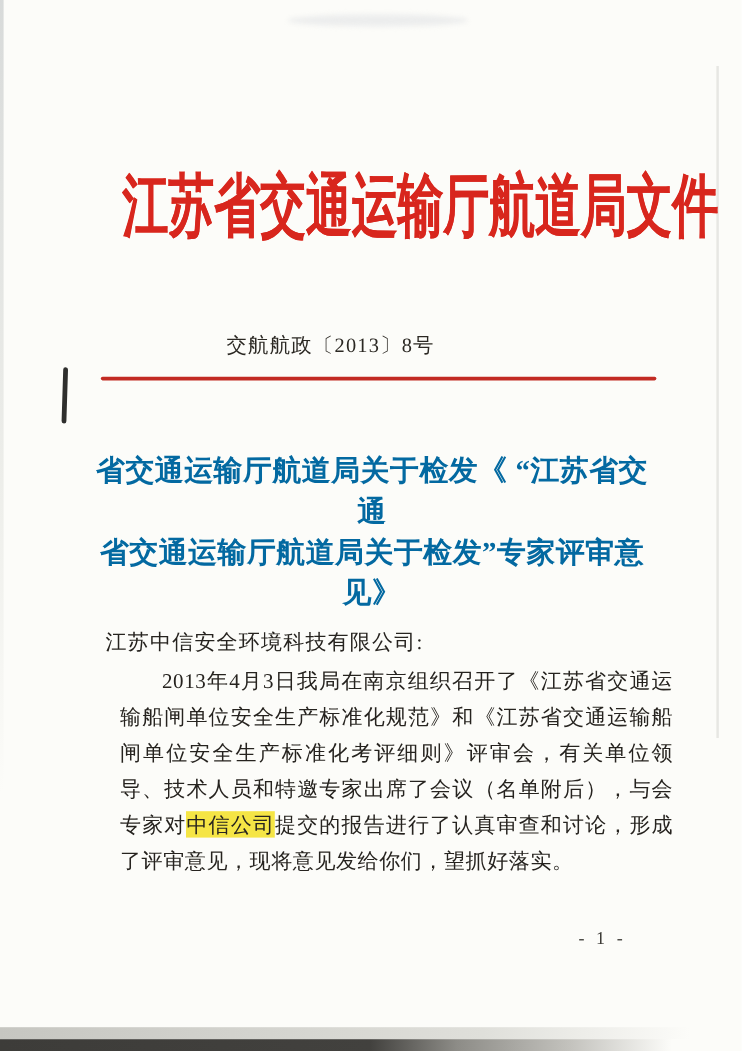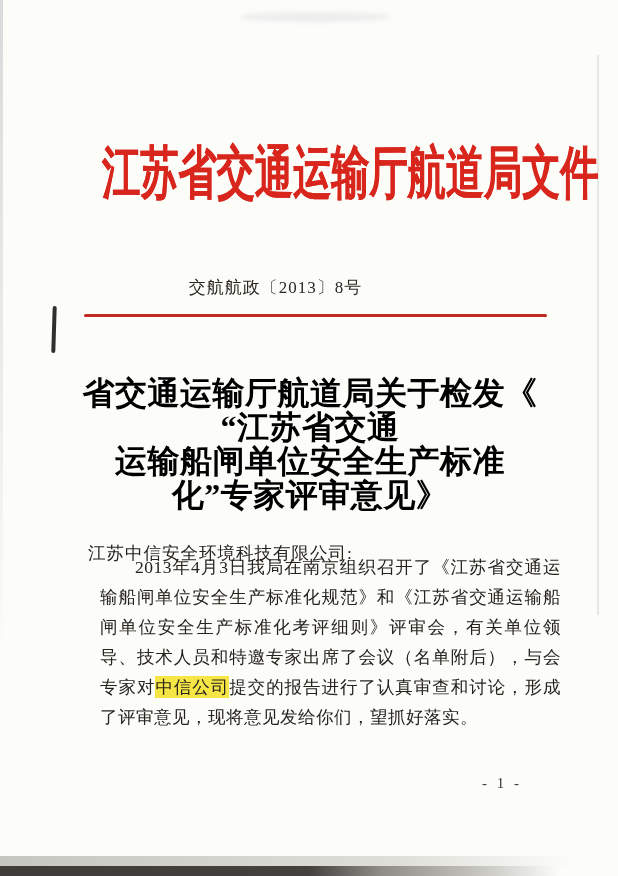--- a/index.html
+++ b/index.html
@@ -90,30 +90,30 @@
     background: #2f2f2d;
     border-radius: 3px;
     transform: rotate(1.8deg);
   }
   
   .doc-title {
     position: absolute;
     top: 376px; left: 79px;
     width: 462px;
     text-align: center;
-    font-size: 32px;
+    font-size: 24px;
     font-weight: bold;
     line-height: 34px;
-    color: #000000;
+    color: #0369a1;
     letter-spacing: 0.5px;
   }
   
   .salutation {
     position: absolute;
-    top: 541px; left: 88px;
+    top: 523px; left: 88px;
     width: 470px;
     font-size: 17.5px;
     letter-spacing: 1px;
     color: #26231f;
   }
   .body-para {
     position: absolute;
     top: 552px; left: 100px;
     width: 461px;
     margin: 0;
@@ -148,21 +148,21 @@
   <div class="header-title">江苏省交通运输厅航道局文件</div>
 
   <div class="doc-number">交航航政〔2013〕8号</div>
 
   <div class="red-rule"></div>
 
   <div class="pen-mark"></div>
 
   <div class="doc-title">
     <div>省交通运输厅航道局关于检发《 “江苏省交通</div>
-    <div>运输船闸单位安全生产标准化”专家评审意见》</div>
+    <div>省交通运输厅航道局关于检发”专家评审意见》</div>
   </div>
 
   <div class="salutation">江苏中信安全环境科技有限公司:</div>
 
   <p class="body-para"><span>2013年4月3日我局在南京组织召开了《江苏省交通运输船闸单位安全生产标准化规范》和《江苏省交通运输船闸单位安全生产标准化考评细则》评审会，有关单位领导、技术人员和特邀专家出席了会议（名单附后），与会专家对</span><span class="hl">中信公司</span><span>提交的报告进行了认真审查和讨论，形成了评审意见，现将意见发给你们，望抓好落实。</span></p>
 
   <div class="page-number">- 1 -</div>
 
   <div class="scan-bottom-light"></div>
   <div class="scan-bottom-dark"></div>

